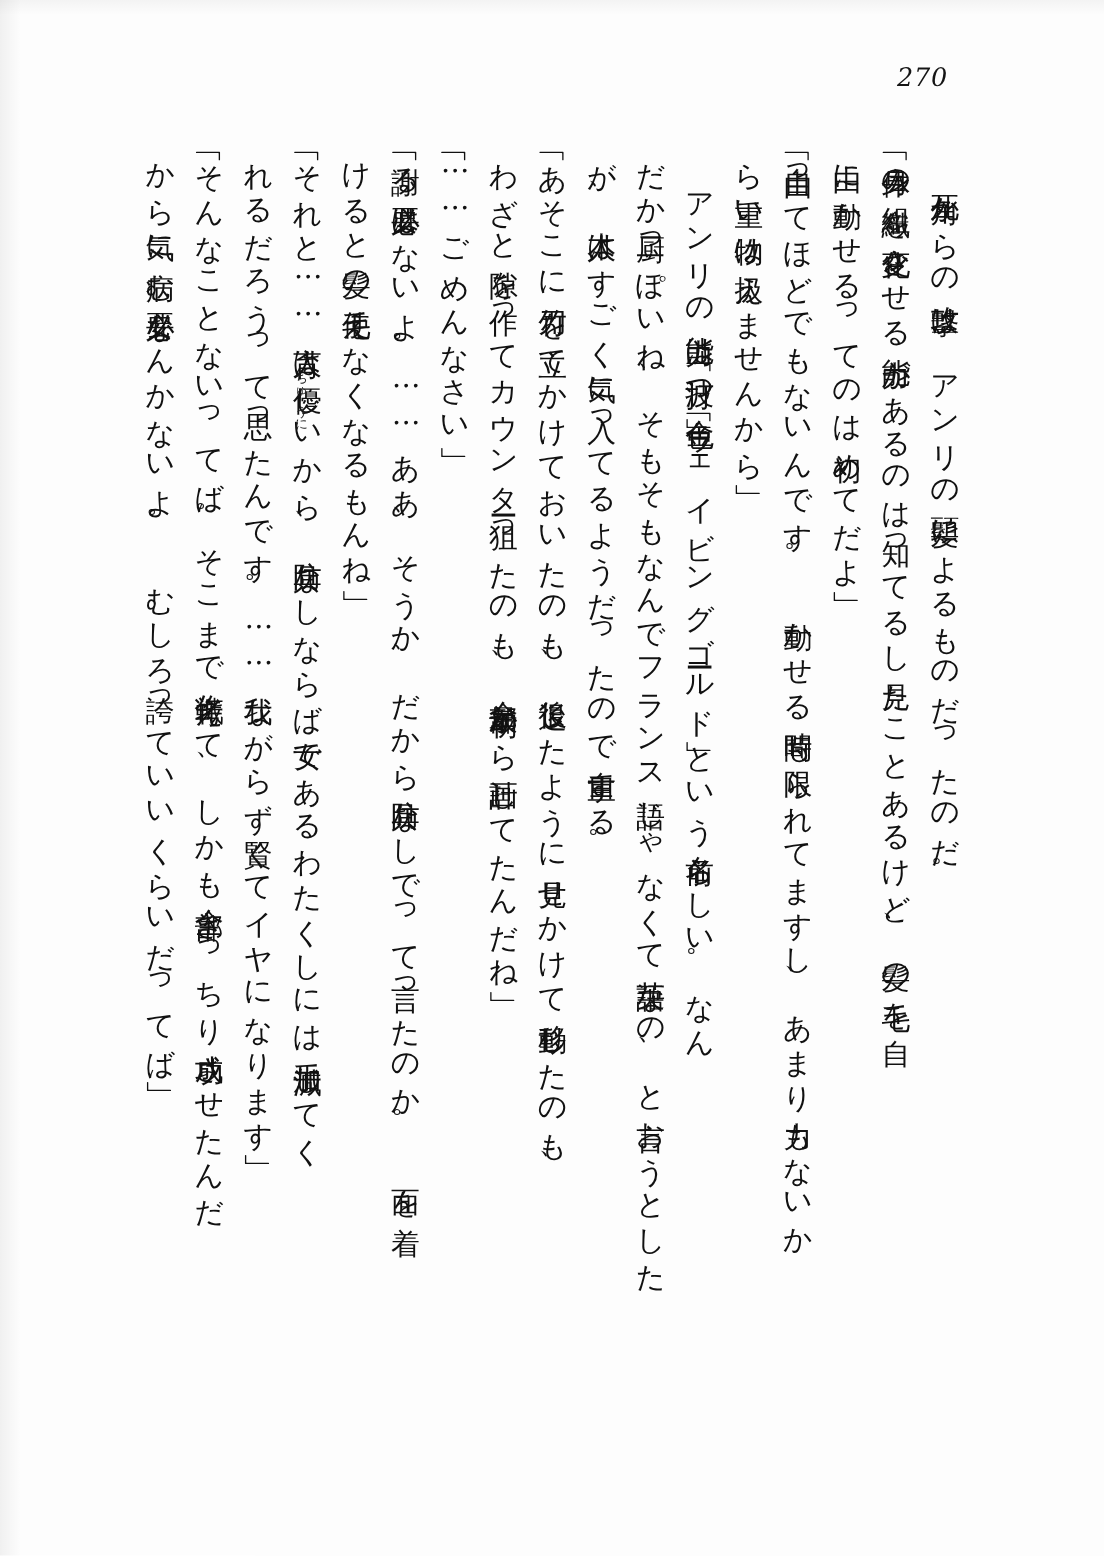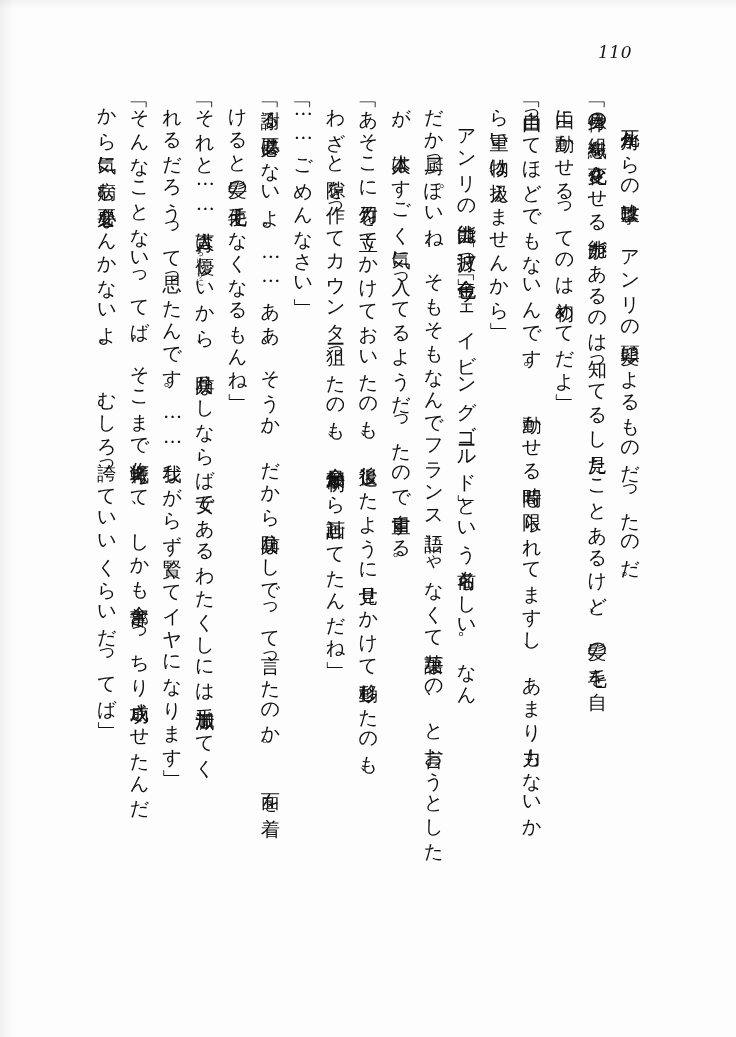--- a/index.html
+++ b/index.html
@@ -88,21 +88,21 @@
     background: linear-gradient(to bottom, rgba(0,0,0,0.04), rgba(0,0,0,0));
   }
 </style>
 </head>
 <body>
 
 <div class="page">
   <div class="edge-shadow-left"></div>
   <div class="edge-shadow-top"></div>
 
-  <div class="page-number">110</div>
+  <div class="page-number">270</div>
 
   <div class="text-block">
     <div class="vline indent">死角からの攻撃は、アンリの頭髪によるものだったのだ。</div>
     <div class="vline">「身体の組織を変化させる能力があるのは知ってるし見たことあるけど、髪の毛を自</div>
     <div class="vline">由に動かせるってのは初めてだよ」</div>
     <div class="vline">「自由ってほどでもないんです。　動かせる時間も限られてますし、あまり力もないか</div>
     <div class="vline">ら重い物は扱えませんから」</div>
     <div class="vline indent">アンリの能力は「波打つ金色」「ウェイビングゴールド」という名前らしい。なん</div>
     <div class="vline">だか厨二っぽいね、そもそもなんでフランス語じゃなくて英語なの、と言おうとした</div>
     <div class="vline">が、本人はすごく気に入ってるようだったので自重する。</div>

